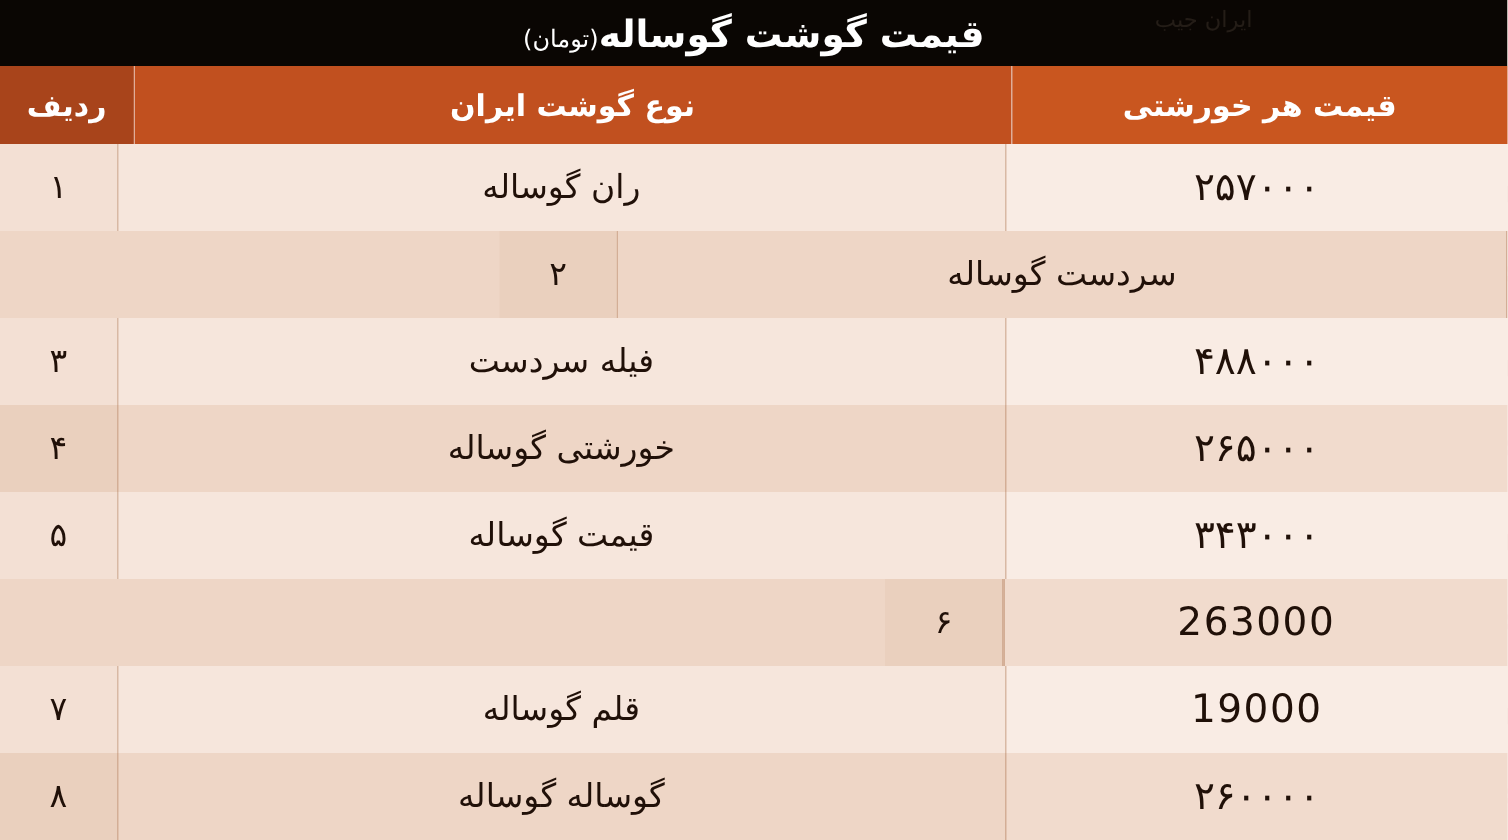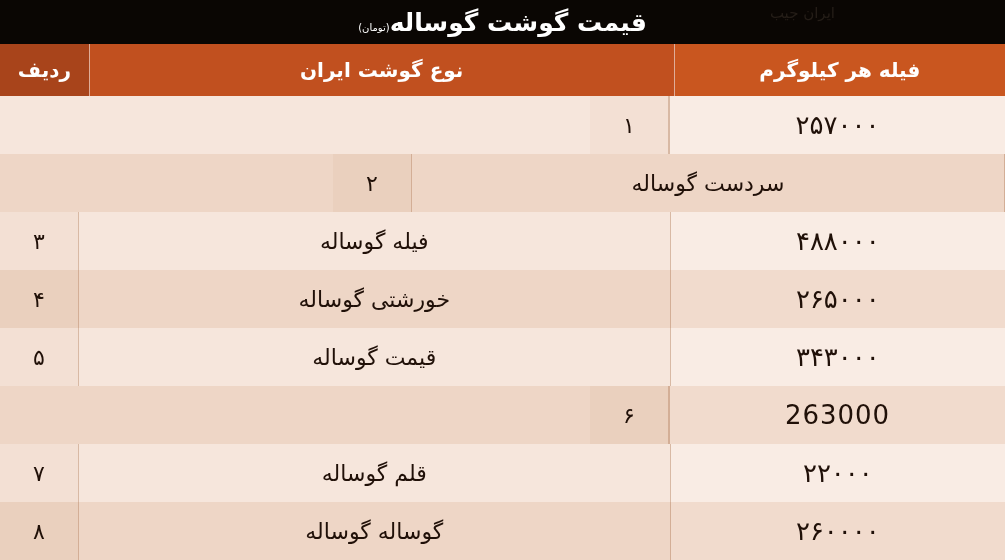--- a/index.html
+++ b/index.html
@@ -31,21 +31,21 @@
     overflow: hidden;
   }
   .title-text {
     font-size: 25px;
     font-weight: bold;
     letter-spacing: 0.2px;
     white-space: nowrap;
     direction: rtl;
   }
   .title-unit {
-    font-size: 10px;
+    font-size: 16px;
     font-weight: normal;
   }
   .title-watermark {
     position: absolute;
     top: 4px;
     right: 170px;
     font-size: 15px;
     color: #3a3028;
     opacity: 0.55;
     letter-spacing: 2px;
@@ -154,21 +154,21 @@
 <div class="table-wrap">
 
   <div class="title-bar">
     <span class="title-watermark">ایران جیب</span>
     <span class="title-text">
       <span>قیمت گوشت گوساله</span><span class="title-unit">(تومان)</span>
     </span>
   </div>
 
   <div class="head-row">
-    <div class="head-cell col-price">فیله هر کیلوگرم</div>
+    <div class="head-cell col-price">قیمت هر خورشتی</div>
     <div class="head-sep"></div>
     <div class="head-cell col-type">نوع گوشت ایران</div>
     <div class="head-sep"></div>
     <div class="head-cell col-row">ردیف</div>
   </div>
 
   <div class="watermark-layer" id="wm-layer">
       <span class="wm" style="top: 8px; left: 0px; transform: rotate(6deg);">ایران جیب</span>
       <span class="wm" style="top: 8px; left: 150px; transform: rotate(-8deg);">ایران جیب</span>
       <span class="wm" style="top: 8px; left: 300px; transform: rotate(6deg);">ایران جیب</span>
@@ -228,35 +228,36 @@
       <span class="wm" style="top: 472px; left: 150px; transform: rotate(-8deg);">ایران جیب</span>
       <span class="wm" style="top: 472px; left: 450px; transform: rotate(-8deg);">ایران جیب</span>
       <span class="wm" style="top: 472px; left: 750px; transform: rotate(-8deg);">ایران جیب</span>
     </div>
 
   <div class="content-layer body-rows">
 
     <div class="data-row odd">
       <div class="data-cell cell-price">۲۵۷۰۰۰</div>
       <div class="vline"></div>
+      <div class="data-cell cell-type">ران گوساله</div>
       <div class="vline"></div>
       <div class="data-cell cell-row">۱</div>
     </div>
 
     <div class="data-row even">
       <div class="vline"></div>
       <div class="data-cell cell-type">سردست گوساله</div>
       <div class="vline"></div>
       <div class="data-cell cell-row">۲</div>
     </div>
 
     <div class="data-row odd">
       <div class="data-cell cell-price">۴۸۸۰۰۰</div>
       <div class="vline"></div>
-      <div class="data-cell cell-type">فیله گوساله</div>
+      <div class="data-cell cell-type">فیله سردست</div>
       <div class="vline"></div>
       <div class="data-cell cell-row">۳</div>
     </div>
 
     <div class="data-row even">
       <div class="data-cell cell-price">۲۶۵۰۰۰</div>
       <div class="vline"></div>
       <div class="data-cell cell-type">خورشتی گوساله</div>
       <div class="vline"></div>
       <div class="data-cell cell-row">۴</div>
@@ -271,21 +272,21 @@
     </div>
 
     <div class="data-row even">
       <div class="data-cell cell-price">263000</div>
       <div class="vline"></div>
       <div class="vline"></div>
       <div class="data-cell cell-row">۶</div>
     </div>
 
     <div class="data-row odd">
-      <div class="data-cell cell-price">۲۲۰۰۰</div>
+      <div class="data-cell cell-price">19000</div>
       <div class="vline"></div>
       <div class="data-cell cell-type">قلم گوساله</div>
       <div class="vline"></div>
       <div class="data-cell cell-row">۷</div>
     </div>
 
     <div class="data-row even">
       <div class="data-cell cell-price">۲۶۰۰۰۰</div>
       <div class="vline"></div>
       <div class="data-cell cell-type">گوساله گوساله</div>

